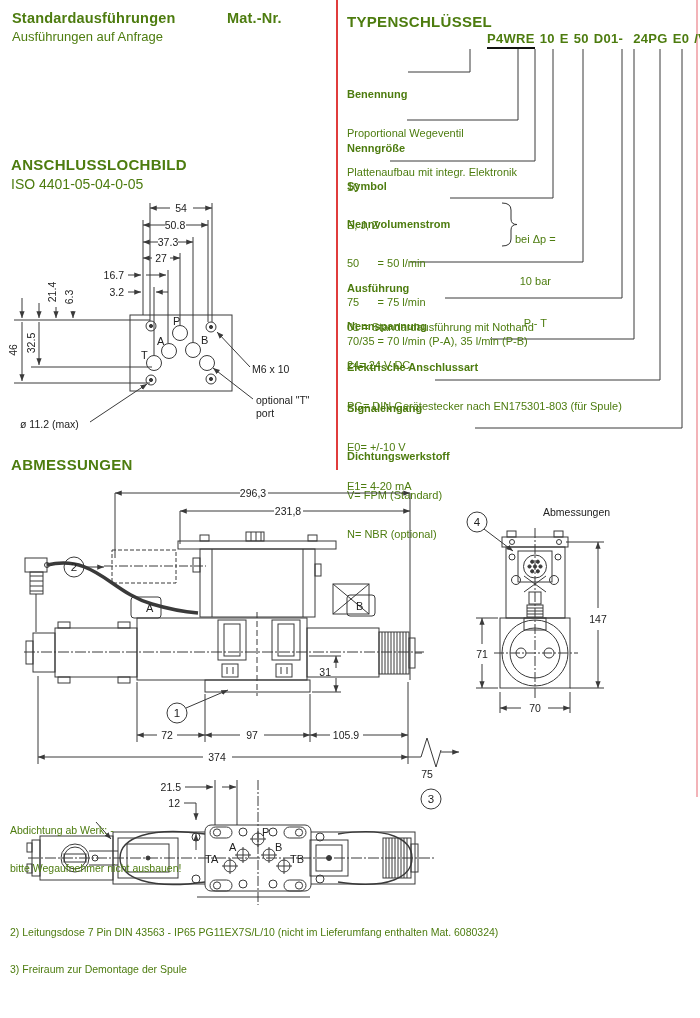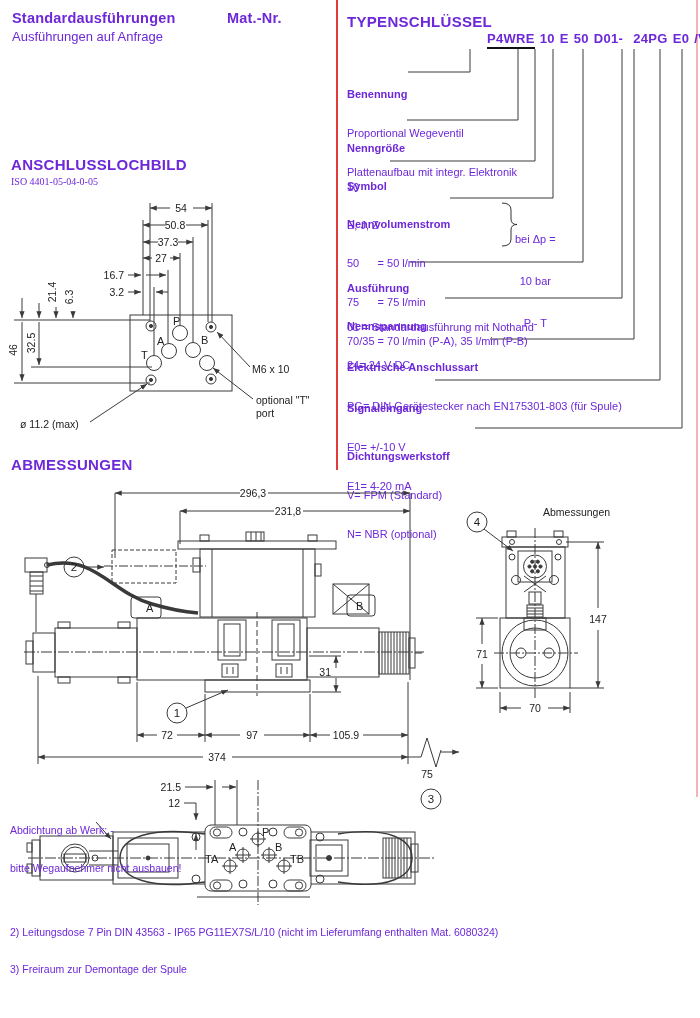--- a/index.html
+++ b/index.html
@@ -1,22 +1,22 @@
 <!DOCTYPE html>
 <html><head>
 <meta charset="utf-8">
 <style>
   html,body{margin:0;padding:0;background:#888;}
   .page{position:relative;width:700px;height:1018px;background:#ffffff;margin:0 auto;
-        font-family:"Liberation Sans",sans-serif;color:#6d28d9;overflow:hidden;}
+        font-family:"Liberation Sans",sans-serif;color:#4d7c0f;overflow:hidden;}
   .abs{position:absolute;white-space:pre;}
   .h1{font-size:14.5px;font-weight:bold;letter-spacing:.2px;}
   .h2{font-size:15px;font-weight:bold;letter-spacing:.3px;}
   .body13{font-size:13px;}
-  .body12{font-size:10px;font-family:Liberation Serif, serif;}
+  .body12{font-size:14px;}
   .ts-head{font-size:15px;font-weight:bold;letter-spacing:.3px;}
   .code-row{display:flex;align-items:flex-start;font-size:13px;font-weight:bold;letter-spacing:.3px;padding-left:27px;}
   .code-seg{margin-left:5px;}
   .code-seg.first{margin-left:0;border-bottom:2px solid #111;padding-bottom:1px;}
   .code-seg.wide{margin-left:10px;}
   .ts-section{position:absolute;left:347px;font-size:11px;line-height:13px;white-space:pre;}
   .ts-section .hd{font-weight:bold;}
   .brace-notes{position:absolute;left:515px;top:204px;font-size:11px;line-height:14px;white-space:pre;text-align:center;}
   .foot{position:absolute;left:10px;top:901px;font-size:10.5px;line-height:12.4px;white-space:pre;}
   .note2l{position:absolute;left:10px;top:799px;font-size:10.5px;line-height:12.5px;white-space:pre;}

